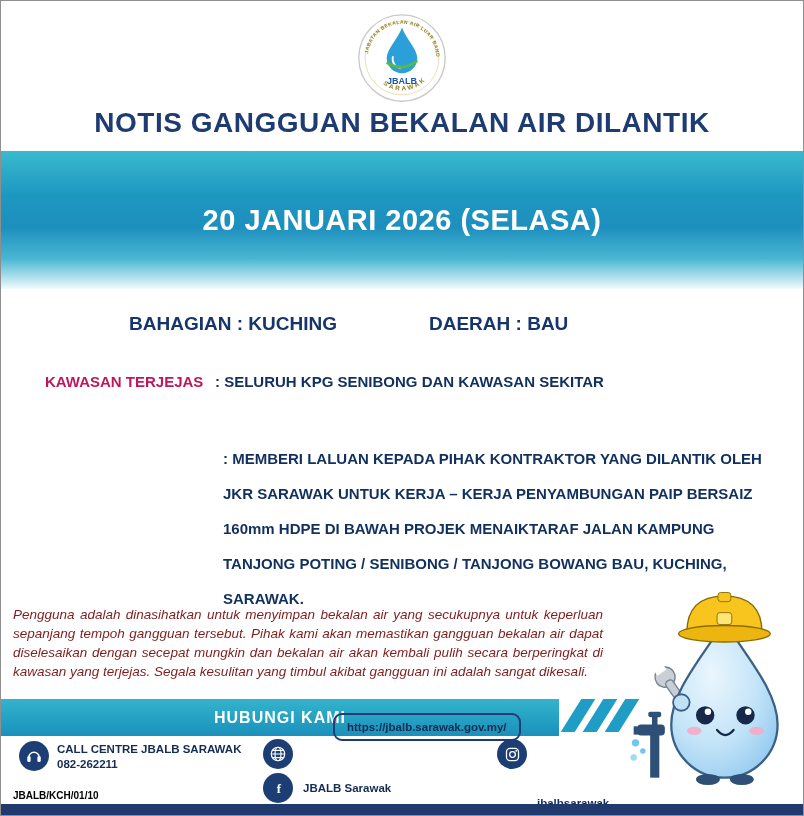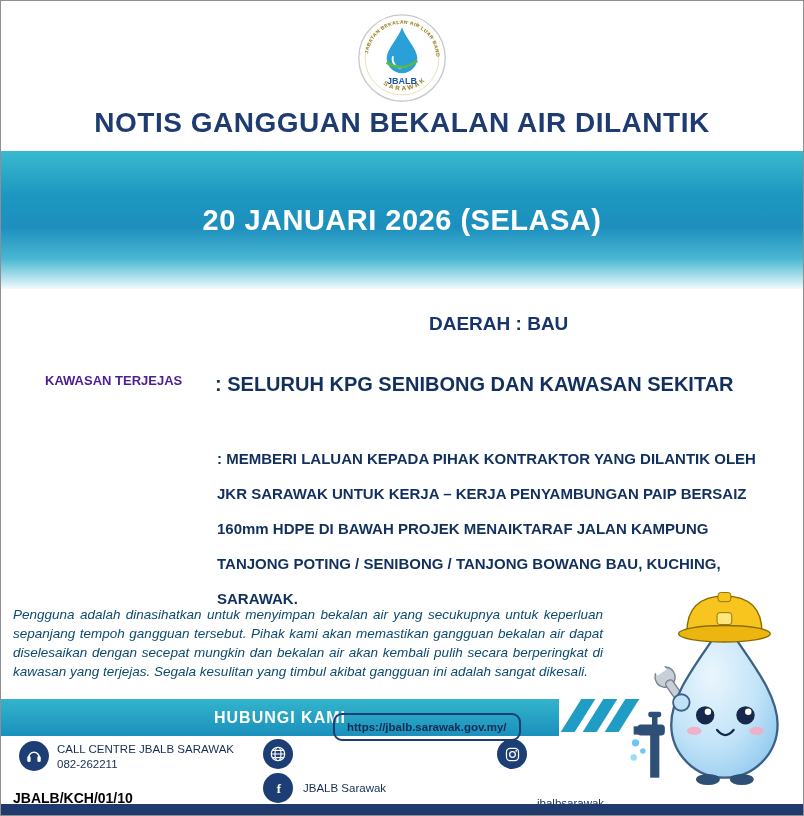--- a/index.html
+++ b/index.html
@@ -15,56 +15,56 @@
 
   .date-banner { position:absolute; top:150px; left:0; width:100%; height:138px;
     background:linear-gradient(180deg,#39bacf 0%,#1d97c0 32%,#1d8fbe 55%,#49b7d2 78%,#c2e8f1 94%,#f3fbfd 100%);
     display:flex; flex-direction:column; align-items:center; justify-content:center; gap:9px;
     color:#ffffff; font-weight:bold; font-size:29px; letter-spacing:.5px; text-align:center; }
 
   .region { position:absolute; top:312px; font-size:19px; font-weight:bold; color:#16356b; }
   .region.bahagian { left:128px; }
   .region.daerah   { left:428px; }
 
-  .field-label { position:absolute; left:44px; font-size:13px; font-weight:bold; color:#4c1d95; }
+  .field-label { position:absolute; left:44px; font-size:15px; font-weight:bold; color:#be185d; }
   .kawasan-label { top:372px; }
-  .kawasan-value { position:absolute; left:214px; top:372px; font-size:20px; font-weight:bold; color:#11305e; }
+  .kawasan-value { position:absolute; left:214px; top:372px; font-size:15px; font-weight:bold; color:#11305e; }
   .huraian-label { top:447px; }
-  .huraian-value { position:absolute; left:216px; top:440px; width:566px;
+  .huraian-value { position:absolute; left:222px; top:440px; width:566px;
                    font-size:15px; font-weight:bold; color:#11305e;
                    line-height:35px; white-space:pre-line; }
 
   .advisory { position:absolute; left:12px; top:604px; width:590px;
-              font-style:italic; font-size:13.5px; line-height:19px; color:#0c4a6e;
+              font-style:italic; font-size:13.5px; line-height:19px; color:#7f1d1d;
               text-align:justify; }
 
   .contact-banner { position:absolute; top:698px; left:0; width:558px; height:37px;
     background:linear-gradient(180deg,#33b4cc,#1a90bc);
     display:flex; align-items:center; justify-content:center;
     color:#fff; font-weight:bold; font-size:16px; letter-spacing:1px; }
   .stripe { position:absolute; top:698px; width:14px; height:33px;
             background:#1f9dc5; transform:skewX(-32deg); }
   .stripe.s1 { left:570px; } .stripe.s2 { left:592px; } .stripe.s3 { left:614px; }
 
   .icon-circle { position:absolute; width:30px; height:30px; border-radius:50%;
                  background:#1c3e74; display:flex; align-items:center; justify-content:center; }
   .ic-phone { left:18px;  top:740px; }
   .ic-globe { left:262px; top:738px; }
   .ic-insta { left:496px; top:738px; }
   .ic-fb    { left:262px; top:772px; }
 
-  .contact-text { position:absolute; font-size:11.5px; font-weight:normal; color:#152c52; line-height:15px; }
+  .contact-text { position:absolute; font-size:11.5px; font-weight:bold; color:#152c52; line-height:15px; }
   .cc-text   { left:56px;  top:741px; }
   .insta-txt { left:536px; top:747px;margin-top:48px; }
   .fb-txt    { left:302px; top:780px; }
 
   .url-box { position:absolute; left:300px; top:712px; border:2px solid #1c3e74;
              border-radius:9px; padding:6px 12px; font-size:11.5px; font-weight:bold; color:#152c52;margin-left:32px; }
 
-  .ref { position:absolute; left:12px; top:789px; font-size:14px; font-weight:bold; color:#000; }
+  .ref { position:absolute; left:12px; top:789px; font-size:10px; font-weight:bold; color:#000; }
 
   .bottom-bar { position:absolute; left:0; right:0; bottom:0; height:11px; background:#203a6d; }
 
   .mascot { position:absolute; right:8px; bottom:24px; }
 </style>
 </head>
 <body>
 
 <div class="poster">
 
@@ -88,20 +88,21 @@
       <text x="50" y="79" text-anchor="middle" font-size="10" font-weight="bold" fill="#1b57a6">JBALB</text>
     </svg>
   </div>
 
   <h1 class="title">NOTIS GANGGUAN BEKALAN AIR DILANTIK</h1>
 
   <div class="date-banner">
     <div>20 JANUARI 2026 (SELASA)</div>
   </div>
 
+  <div class="region bahagian">BAHAGIAN : KUCHING</div>
   <div class="region daerah">DAERAH : BAU</div>
 
   <div class="field-label kawasan-label">KAWASAN TERJEJAS</div>
   <div class="kawasan-value">: SELURUH KPG SENIBONG DAN KAWASAN SEKITAR</div>
 
   <div class="huraian-value">: MEMBERI LALUAN KEPADA PIHAK KONTRAKTOR YANG DILANTIK OLEH
 JKR SARAWAK UNTUK KERJA – KERJA PENYAMBUNGAN PAIP BERSAIZ
 160mm HDPE DI BAWAH PROJEK MENAIKTARAF JALAN KAMPUNG
 TANJONG POTING / SENIBONG / TANJONG BOWANG BAU, KUCHING,
 SARAWAK.</div>

